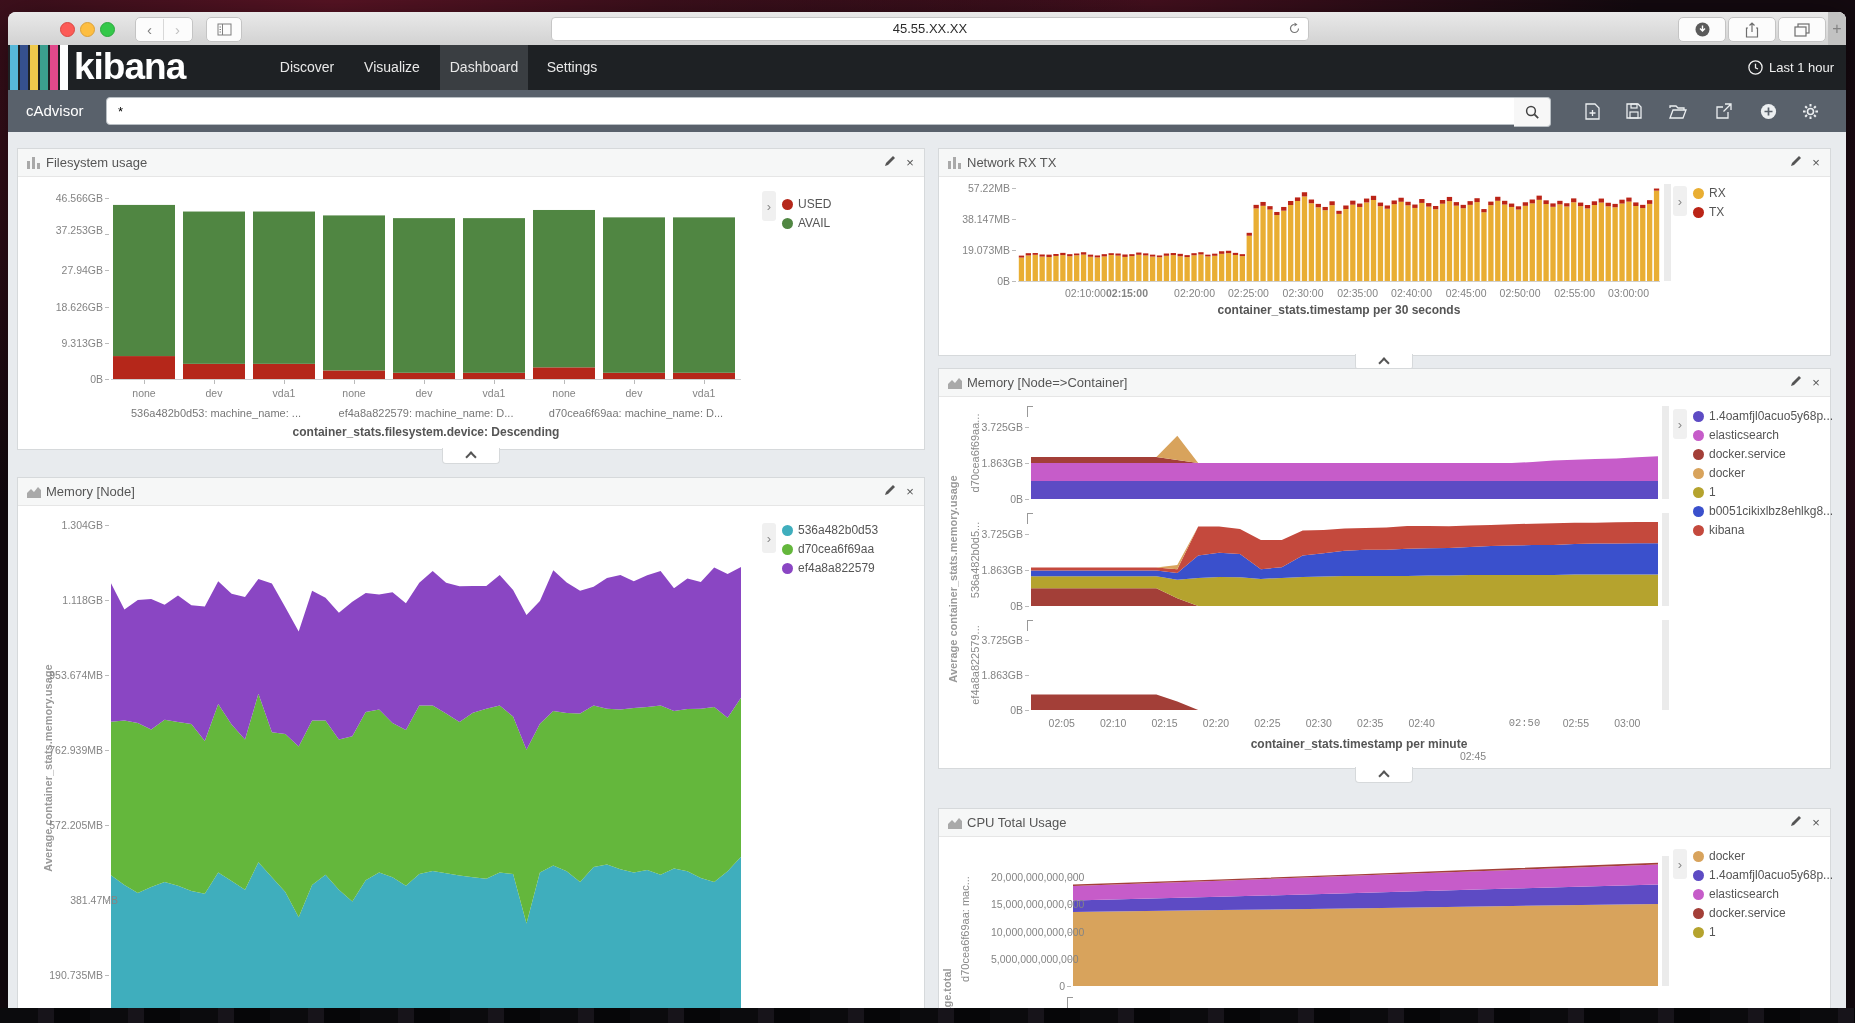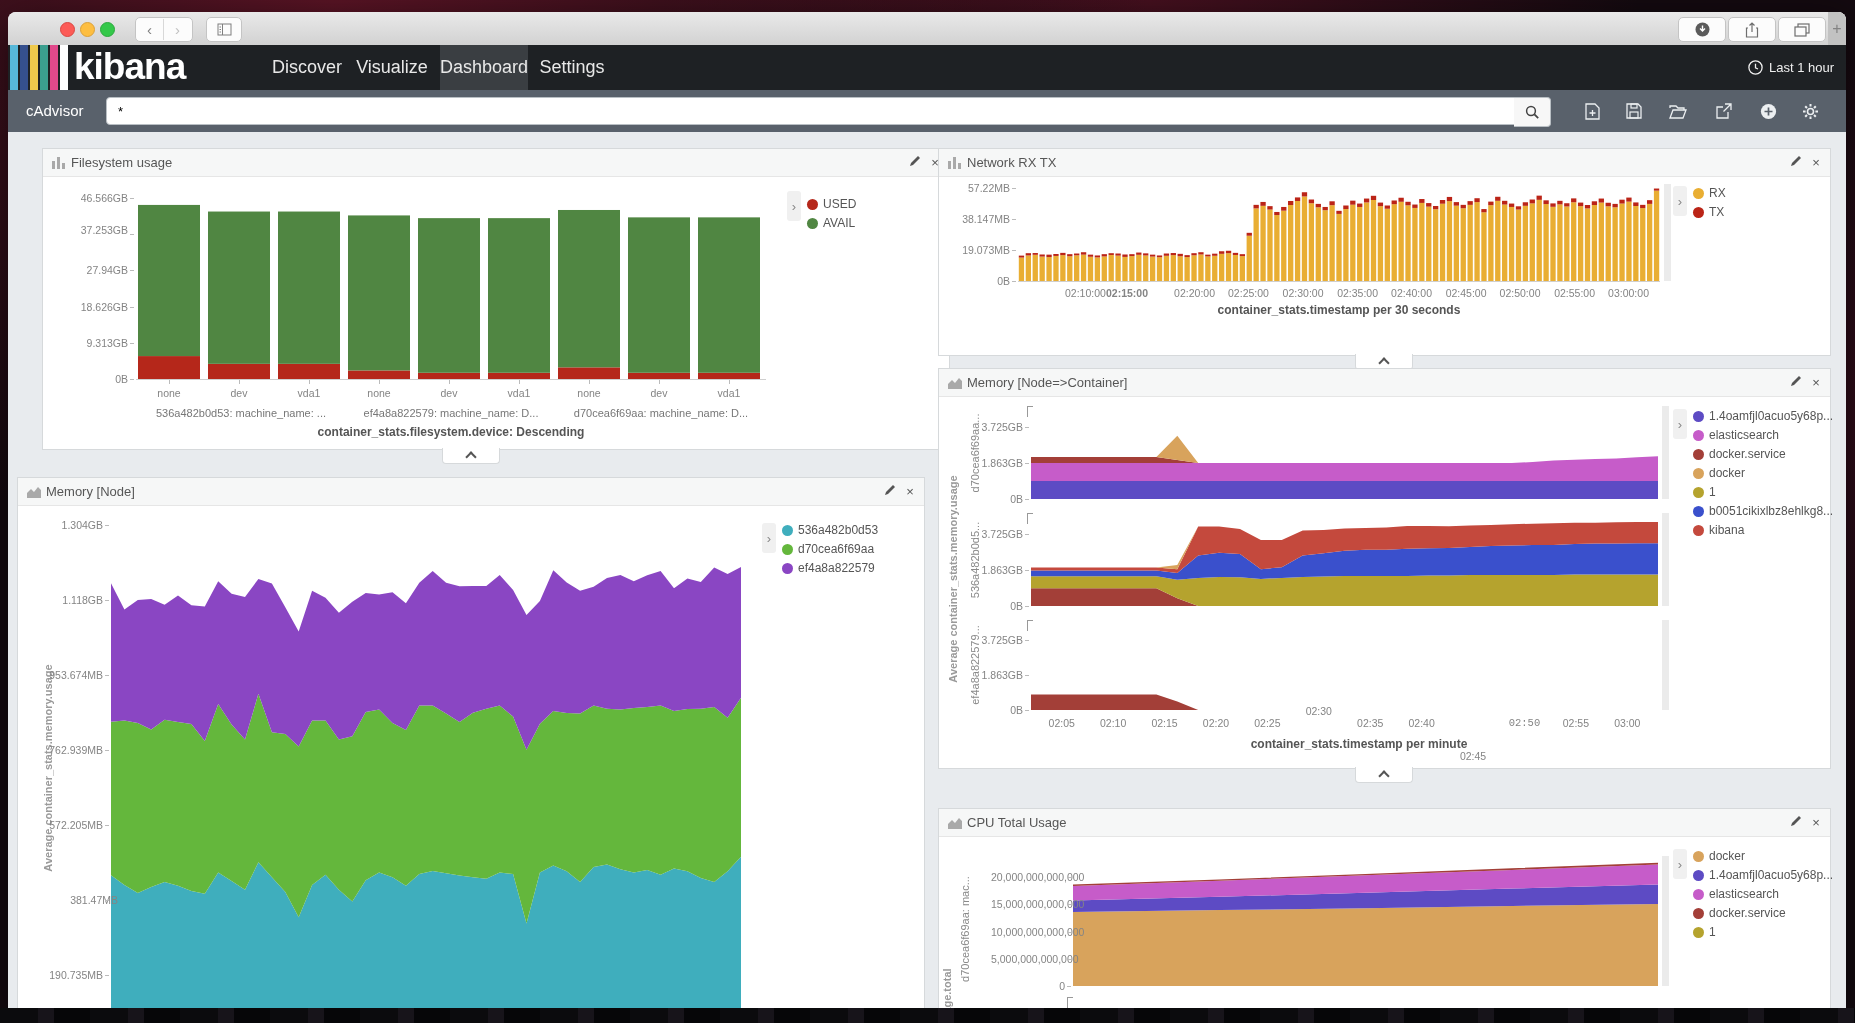--- a/index.html
+++ b/index.html
@@ -19,21 +19,21 @@
     display:flex;align-items:center;color:#7e7e7e;}
   .navgrp .half{width:27px;text-align:center;font-size:15px;line-height:21px;}
   .urlfield{position:absolute;left:543px;top:5px;width:756px;height:22px;background:#fff;border:1px solid #c6c6c6;
     border-radius:4px;font-size:13px;color:#2c2c2c;text-align:center;line-height:22px;}
   .tbtn{position:absolute;top:5px;width:46px;height:23px;background:#fcfcfc;border:1px solid #c4c4c4;border-radius:5px;
     display:flex;align-items:center;justify-content:center;color:#6e6e6e;}
   
   #kbar{position:absolute;left:0;top:33px;width:100%;height:45px;background:#1e2124;}
   .stripe{position:absolute;top:0;height:45px;width:8px;}
   #brand{position:absolute;left:66px;top:0;height:45px;line-height:44px;color:#fff;font-size:37px;font-weight:bold;letter-spacing:-1px;}
-  .navitem{position:absolute;top:0;height:55px;line-height:45px;text-align:center;color:#e8e8e8;font-size:18px;cursor:pointer;}
+  .navitem{position:absolute;top:0;height:55px;line-height:45px;text-align:center;color:#e8e8e8;font-size:14px;cursor:pointer;}
   .navitem.active{background:#3a3e42;}
   #notch{position:absolute;top:45px;width:0;height:0;border:7px solid transparent;border-top-color:#3a3e42;}
   #timepick{position:absolute;right:12px;top:0;height:45px;display:flex;align-items:center;color:#eee;font-size:13px;gap:6px;}
   
   #qbar{position:absolute;left:0;top:78px;width:100%;height:42px;background:#59616b;}
   #qlabel{position:absolute;left:18px;top:0;height:42px;line-height:42px;color:#fff;font-size:15px;}
   #qinput{position:absolute;left:98px;top:7px;width:1396px;height:26px;border:1px solid #b9bfc4;border-radius:4px 0 0 4px;
     background:#fff;font-size:13px;padding:0 0 0 11px;outline:none;font-family:"Liberation Sans",sans-serif;}
   #qsearch{position:absolute;left:1506px;top:7px;width:36px;height:28px;background:#f7f7f7;border:1px solid #b9bfc4;border-left:none;
     border-radius:0 4px 4px 0;display:flex;align-items:center;justify-content:center;}
@@ -84,20 +84,27 @@
       </div>
       <div class="navgrp" style="left:198px;width:34px;justify-content:center;">
         <svg width="15" height="13" viewBox="0 0 15 13">
             <rect x="1" y="1" width="13" height="11" fill="none" stroke="#7e7e7e"></rect>
             <line x1="5.5" y1="1" x2="5.5" y2="12" stroke="#7e7e7e"></line>
             <line x1="2.5" y1="4" x2="4" y2="4" stroke="#7e7e7e"></line>
             <line x1="2.5" y1="6.5" x2="4" y2="6.5" stroke="#7e7e7e"></line>
             <line x1="2.5" y1="9" x2="4" y2="9" stroke="#7e7e7e"></line>
           </svg>
       </div>
+      <div class="urlfield">
+        <span>45.55.XX.XX</span>
+        <svg style="position:absolute;right:7px;top:4px;" width="13" height="13" viewBox="0 0 13 13">
+            <path d="M10.5 6.5 A4 4 0 1 1 6.5 2.5" fill="none" stroke="#777" stroke-width="1.2"></path>
+            <path d="M6.5 0.5 L9.5 2.5 L6.5 4.5 Z" fill="#777"></path>
+          </svg>
+      </div>
       <div class="tbtn" style="left:1670px;">
         <svg width="15" height="15" viewBox="0 0 15 15">
             <circle cx="7.5" cy="7.5" r="7" fill="#5b5b5b"></circle>
             <path d="M7.5 3.5 v5 M5 6.5 l2.5 2.5 2.5 -2.5" stroke="#fff" stroke-width="1.4" fill="none"></path>
           </svg>
       </div>
       <div class="tbtn" style="left:1720px;">
         <svg width="14" height="16" viewBox="0 0 14 16">
             <path d="M3 6 H1.5 V15 H12.5 V6 H11" fill="none" stroke="#6e6e6e" stroke-width="1.2"></path>
             <path d="M7 10 V1.5 M4.5 3.5 L7 1 L9.5 3.5" fill="none" stroke="#6e6e6e" stroke-width="1.2"></path>
@@ -187,21 +194,21 @@
               <line x1="12" y1="12" x2="13.8" y2="13.8"></line>
               <line x1="13.8" y1="3.2" x2="12" y2="5"></line>
               <line x1="5" y1="12" x2="3.2" y2="13.8"></line>
             </g>
           </svg>
       </div>
     </div>
 
     <div id="content">
 
-      <div class="panel" id="p-fs" style="left:9px;top:16px;width:906px;height:300px;margin-left:25px;">
+      <div class="panel" id="p-fs" style="left:9px;top:16px;width:906px;height:300px;">
         <div class="phead">
           <svg class="hicon" viewBox="0 0 14 13">
               <rect x="0" y="5" width="3" height="8" fill="currentColor"></rect>
               <rect x="5" y="1" width="3" height="12" fill="currentColor"></rect>
               <rect x="10" y="7" width="3" height="6" fill="currentColor"></rect>
             </svg>
           <div class="ptitle">Filesystem usage</div>
           <div class="pbtn" style="right:26px;"><svg width="12" height="12" viewBox="0 0 12 12">
                 <path d="M1 11 L2 8 L9 1 L11 3 L4 10 Z" fill="#555"></path>
               </svg></div>
@@ -659,21 +666,21 @@
           <div class="tickdash" style="left: 86px; top: 306.069px;"></div>
           <div class="tick" style="left: 14px; top: 335px; width: 70px;">0B</div>
           <div class="tickdash" style="left: 86px; top: 341px;"></div>
           <div class="ybracket" style="left: 88px; top: 251px;"></div>
           <div class="vlab" style="left: 30px; top: 296px; font-weight: normal; color: rgb(138, 138, 138);">ef4a8a822579...</div>
           <div class="xtick" style="left: 97.723px; top: 348px; width: 50px;">02:05</div>
           <div class="xtick" style="left: 149.137px; top: 348px; width: 50px;">02:10</div>
           <div class="xtick" style="left: 200.551px; top: 348px; width: 50px;">02:15</div>
           <div class="xtick" style="left: 251.965px; top: 348px; width: 50px;">02:20</div>
           <div class="xtick" style="left: 303.379px; top: 348px; width: 50px;">02:25</div>
-          <div class="xtick" style="left: 354.793px; top: 336px; width: 50px;">02:30</div>
+          <div class="xtick" style="left: 354.793px; top: 348px; width: 50px;">02:30</div>
           <div class="xtick" style="left: 406.207px; top: 348px; width: 50px;">02:35</div>
           <div class="xtick" style="left: 457.621px; top: 348px; width: 50px;">02:40</div>
           <div class="xtick" style="left: 509.035px; top: 348px; width: 50px; margin-top: 33px;">02:45</div>
           <div class="xtick" style="left: 560.449px; top: 348px; width: 50px; font-family: Liberation Mono, monospace;">02:50</div>
           <div class="xtick" style="left: 611.863px; top: 348px; width: 50px;">02:55</div>
           <div class="xtick" style="left: 663.277px; top: 348px; width: 50px;">03:00</div>
           <div class="xlabel" style="left: 250px; top: 368px; width: 340px;">container_stats.timestamp per minute</div>
         </div>
       <div class="chevtab" style="left:1347px;top:635px;">
           <div class="chevup"></div>

